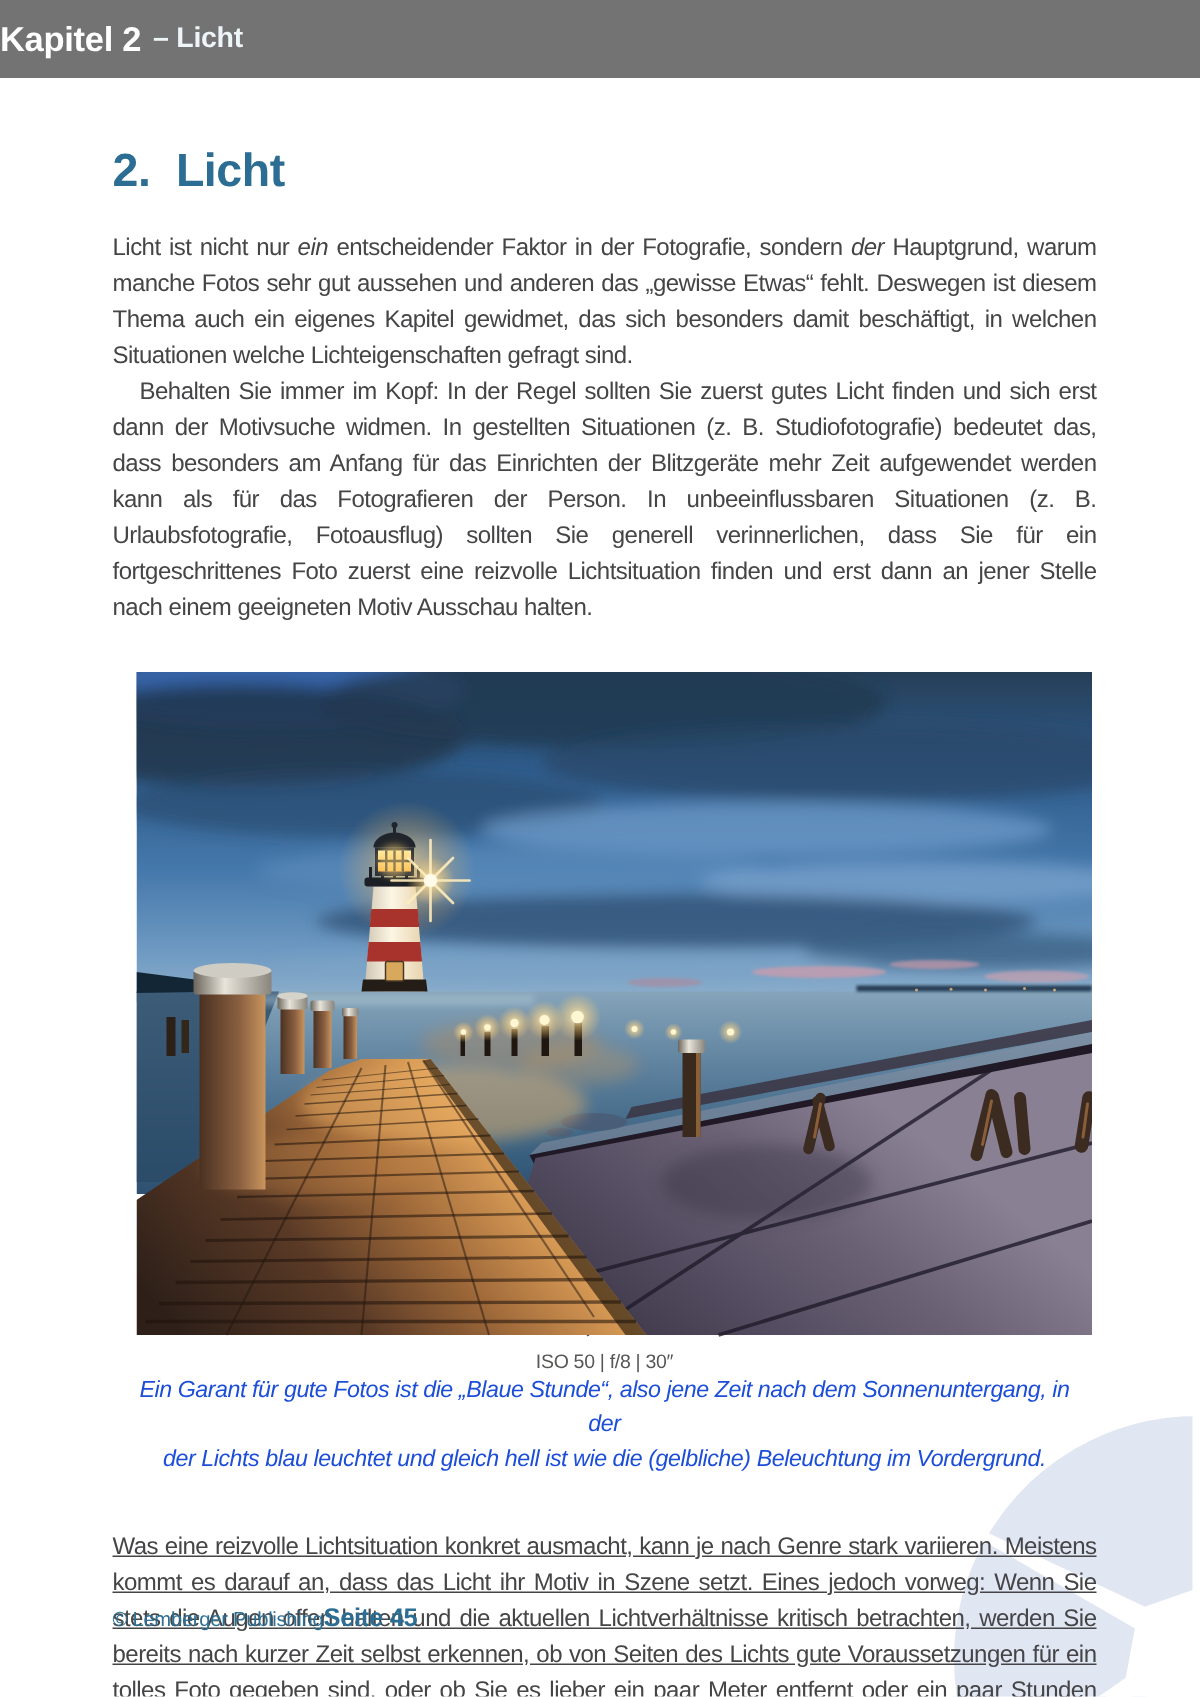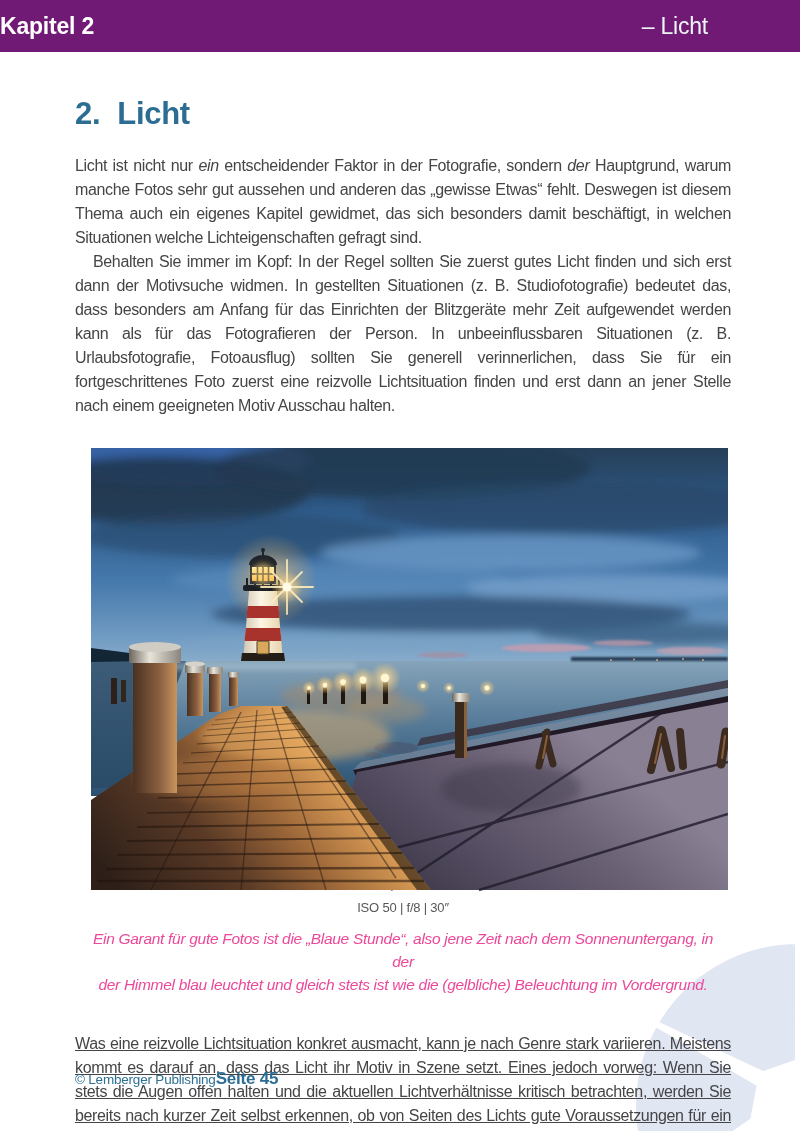--- a/index.html
+++ b/index.html
@@ -5,47 +5,47 @@
   html,body{margin:0;padding:0;}
   body{
     width:800px;height:1131px;position:relative;overflow:hidden;
     background:#ffffff;
     font-family:"Liberation Sans",sans-serif;
     color:#454547;
   }
   
   .header-bar{
     position:absolute;top:0;left:0;width:800px;height:52px;
-    background:#701a75;
-    display:flex;align-items:center;justify-content:space-between;
+    background:#737373;
+    display:flex;align-items:center;justify-content:flex-start;
     padding-right:92px;box-sizing:border-box;z-index:3;
   }
   .header-bar .chap{color:#ffffff;font-weight:bold;font-size:23px;letter-spacing:-0.2px;}
-  .header-bar .chap-suffix{color:#eef5f8;font-weight:400;font-size:23px;margin-left:8px;letter-spacing:-0.2px;}
+  .header-bar .chap-suffix{color:#eef5f8;font-weight:700;font-size:19px;margin-left:8px;letter-spacing:-0.2px;}
   
   .watermark{position:absolute;left:608px;top:916px;width:380px;height:380px;z-index:0;pointer-events:none;}
   
   .content{position:absolute;left:75px;top:96px;width:656px;z-index:1;}
   .page-title{color:#2b6d93;font-weight:bold;font-size:31px;letter-spacing:-0.3px;margin:0 0 22px 0;}
   .page-title .num{margin-right:17px;}
   .content p{
     margin:0;text-align:justify;
     font-size:16px;line-height:24px;letter-spacing:-0.35px;color:#454547;
   }
   .content p.indent{text-indent:18px;}
   .content em{font-style:italic;}
   figure{margin:14px 0 0 0;padding:16px;}
   .photo-svg{display:block;width:637px;height:445px;}
   .exif-caption{
     text-align:center;font-size:13px;color:#575756;letter-spacing:-0.2px;
     margin-top:7px;
   }
   .photo-desc{
     text-align:center;font-style:italic;font-size:15.5px;line-height:23px;
-    color:#ec4899;letter-spacing:-0.3px;margin-top:12px;
+    color:#1d4ed8;letter-spacing:-0.3px;
   }
   .after-figure{margin-top:20px !important;text-decoration:underline;}
   
   .footer{
     position:absolute;left:75px;right:45px;top:1066px;height:26px;
     display:flex;align-items:center;justify-content:flex-start;z-index:2;
   }
   .footer .copyright{color:#2e7093;font-size:13.5px;letter-spacing:-0.2px;}
   .footer .page-num{color:#2b6d93;font-size:17px;font-weight:bold;letter-spacing:-0.2px;}
 </style>
@@ -338,21 +338,21 @@
           <line x1="570" y1="286" x2="564" y2="315"></line>
           <line x1="634" y1="288" x2="631" y2="310"></line>
         </g>
       </g>
     </svg>
 
     <figcaption>
       <div class="exif-caption">ISO 50 | f/8 | 30″</div>
       <div class="photo-desc">
         <div>Ein Garant für gute Fotos ist die „Blaue Stunde“, also jene Zeit nach dem Sonnenuntergang, in der</div>
-        <div>der Himmel blau leuchtet und gleich stets ist wie die (gelbliche) Beleuchtung im Vordergrund.</div>
+        <div>der Lichts blau leuchtet und gleich hell ist wie die (gelbliche) Beleuchtung im Vordergrund.</div>
       </div>
     </figcaption>
   </figure>
 
   <p class="after-figure">Was eine reizvolle Lichtsituation konkret ausmacht, kann je nach Genre stark variieren. Meistens kommt es darauf an, dass das Licht ihr Motiv in Szene setzt. Eines jedoch vorweg: Wenn Sie stets die Augen offen halten und die aktuellen Lichtverhältnisse kritisch betrachten, werden Sie bereits nach kurzer Zeit selbst erkennen, ob von Seiten des Lichts gute Voraussetzungen für ein tolles Foto gegeben sind, oder ob Sie es lieber ein paar Meter entfernt oder ein paar Stunden später versuchen sollten.</p>
 </div>
 
 <div class="footer">
   <span class="copyright">© Lemberger Publishing</span>
   <span class="page-num">Seite 45</span>

